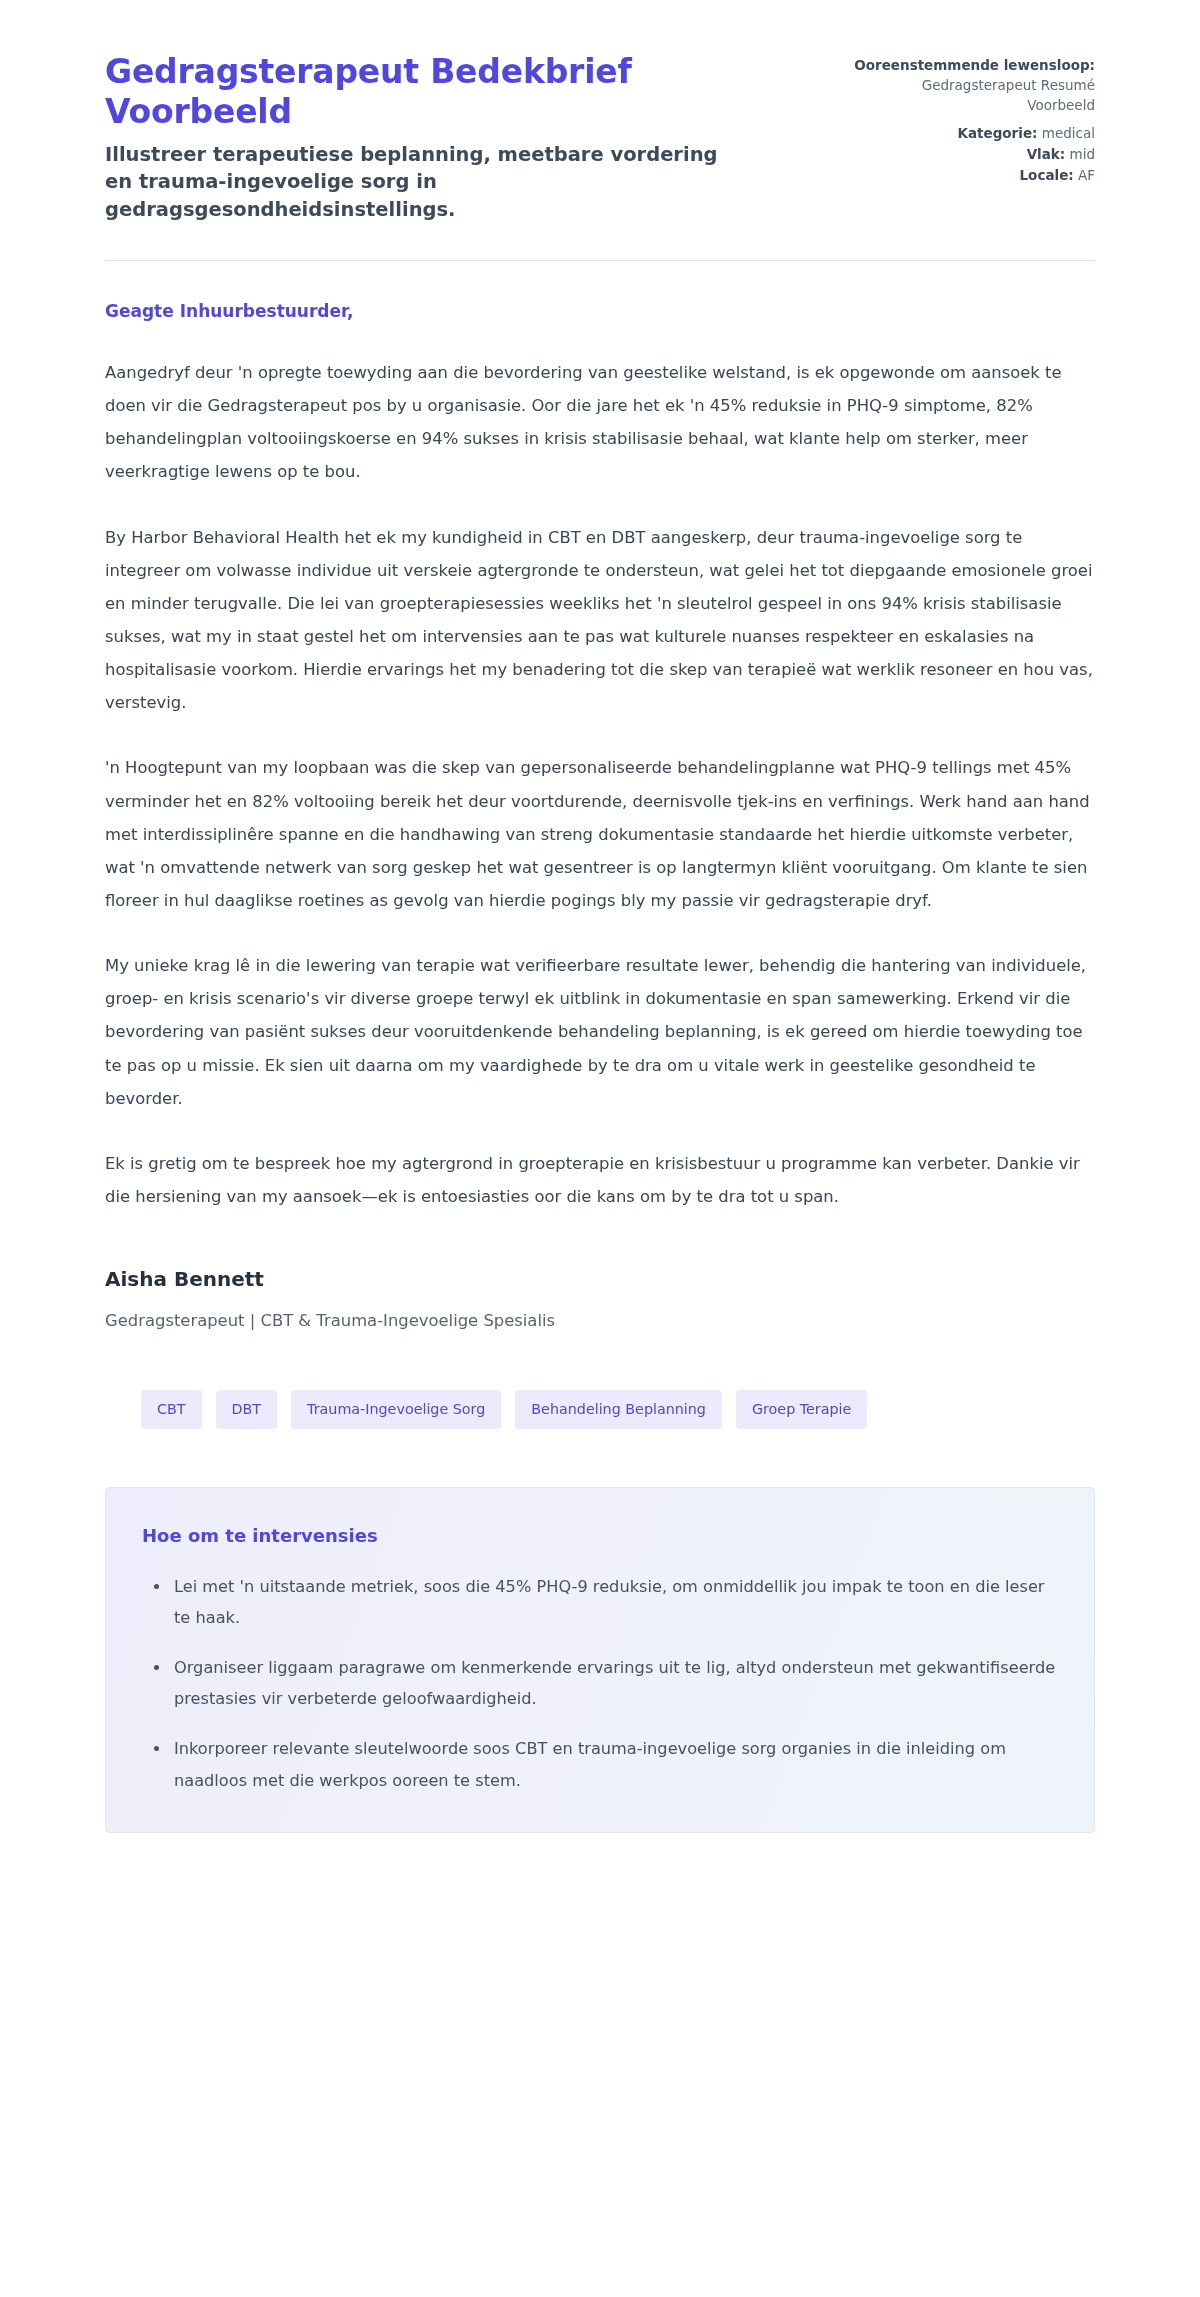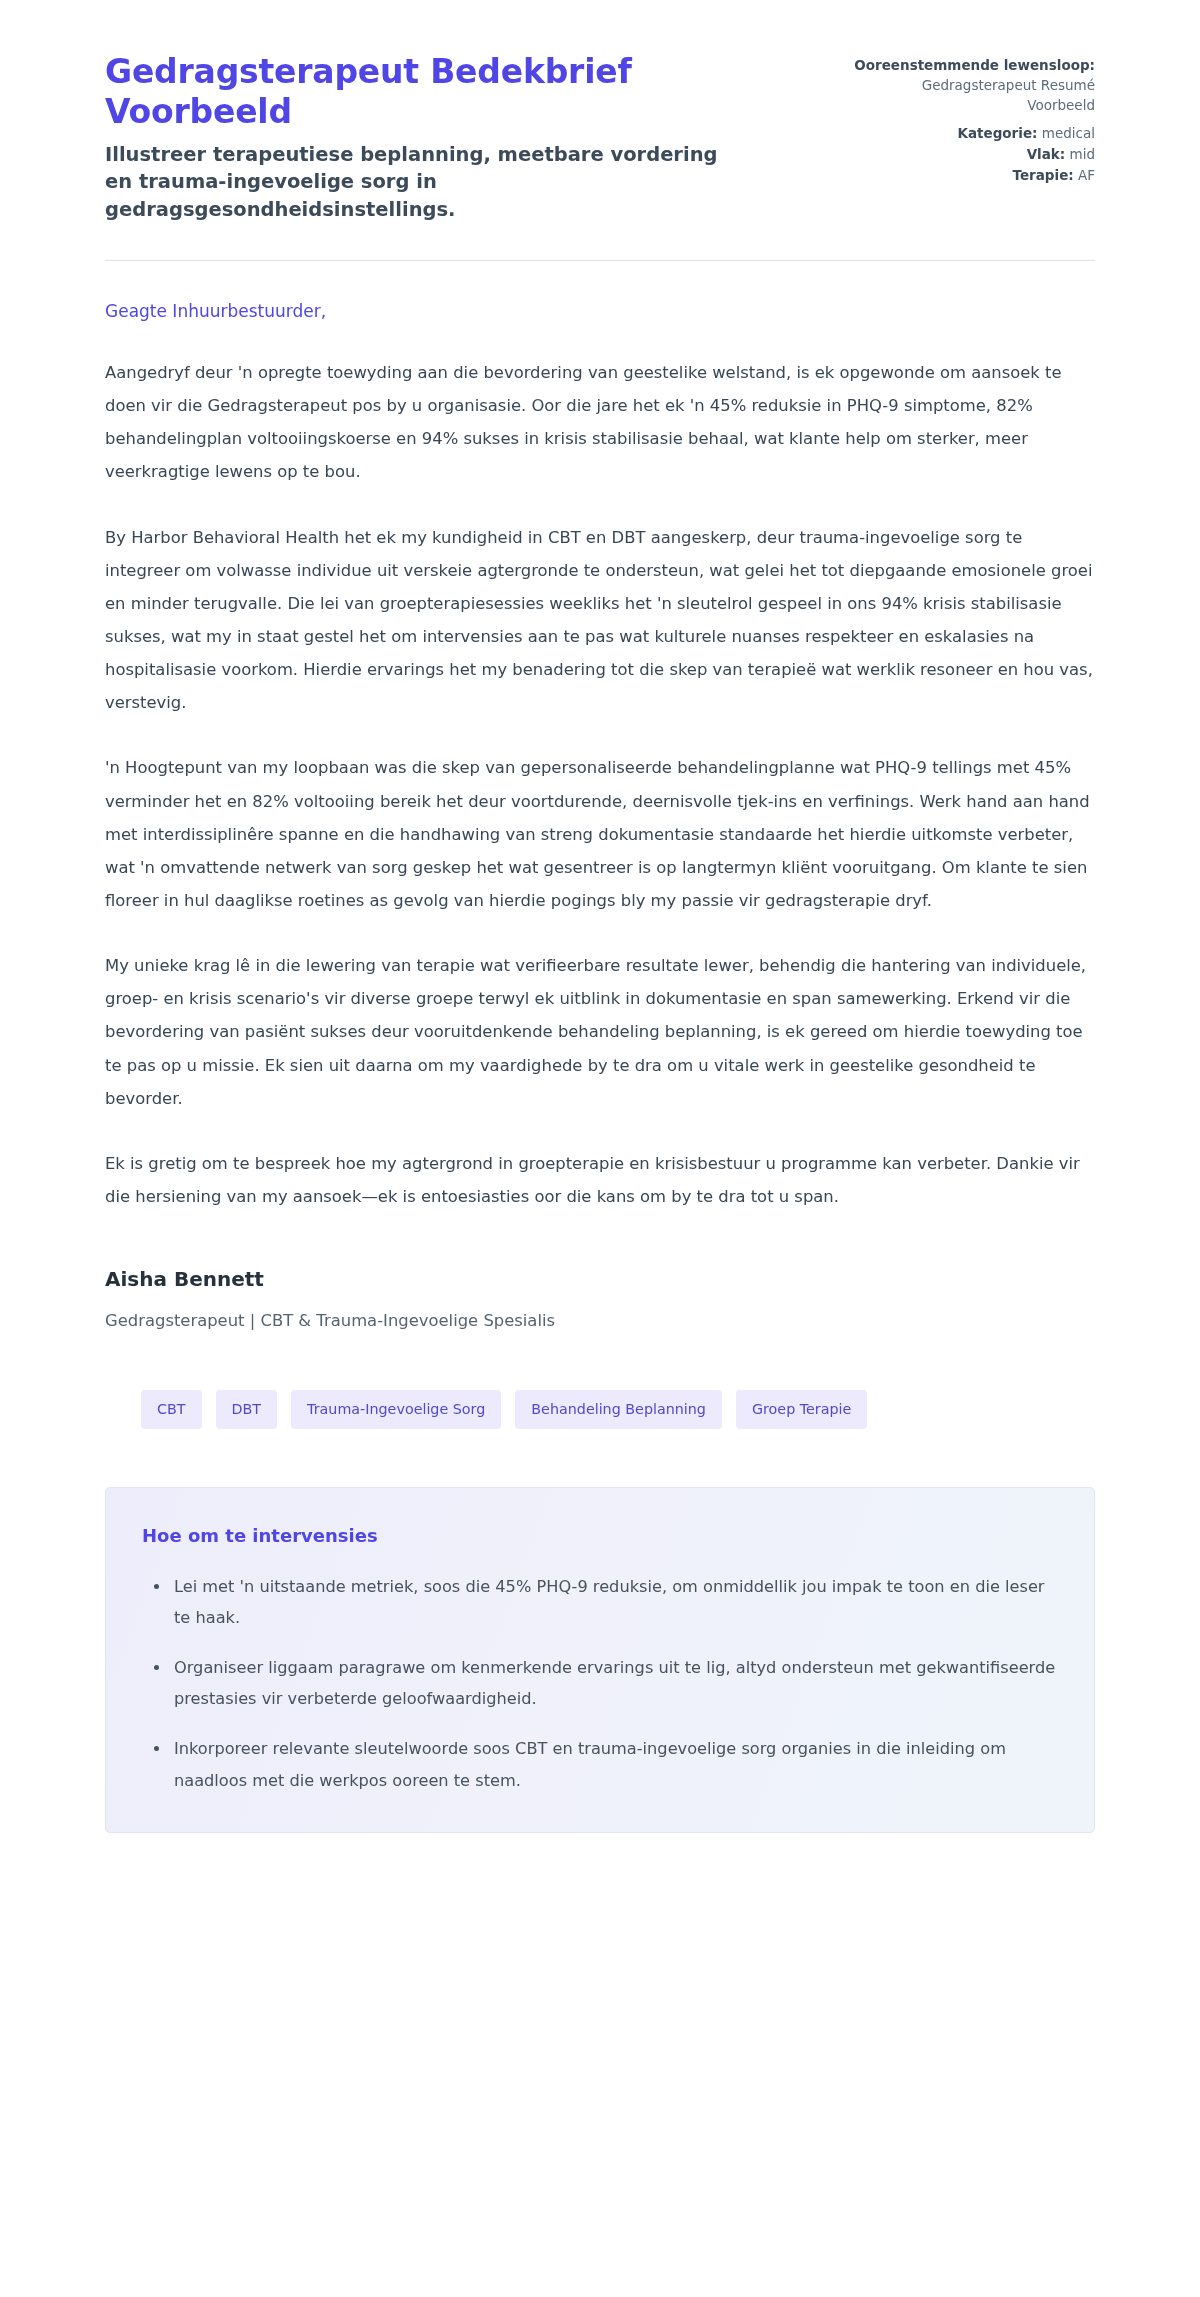--- a/index.html
+++ b/index.html
@@ -81,21 +81,21 @@
     border-top: 1px solid #dfe3e8;
   }
 
   
   .letter-body {
     padding-top: 38px;
   }
   .greeting {
     margin: 0 0 32px 0;
     font-size: 17px;
-    font-weight: 400;
+    font-weight: 700;
     color: #4f46e5;
     line-height: 1.5;
   }
   .para {
     margin: 0 0 32px 0;
     font-size: 16.4px;
     line-height: 2.02;
     color: #384655;
     text-align: left;
   }
@@ -198,21 +198,21 @@
       <div class="meta-spacer"></div>
       <div class="meta-row">
         <span class="meta-label">Kategorie:</span>
         <span class="meta-value">medical</span>
       </div>
       <div class="meta-row">
         <span class="meta-label">Vlak:</span>
         <span class="meta-value">mid</span>
       </div>
       <div class="meta-row">
-        <span class="meta-label">Terapie:</span>
+        <span class="meta-label">Locale:</span>
         <span class="meta-value">AF</span>
       </div>
     </div>
 
   </div>
 
   <hr class="header-rule">
 
   <div class="letter-body">
 

